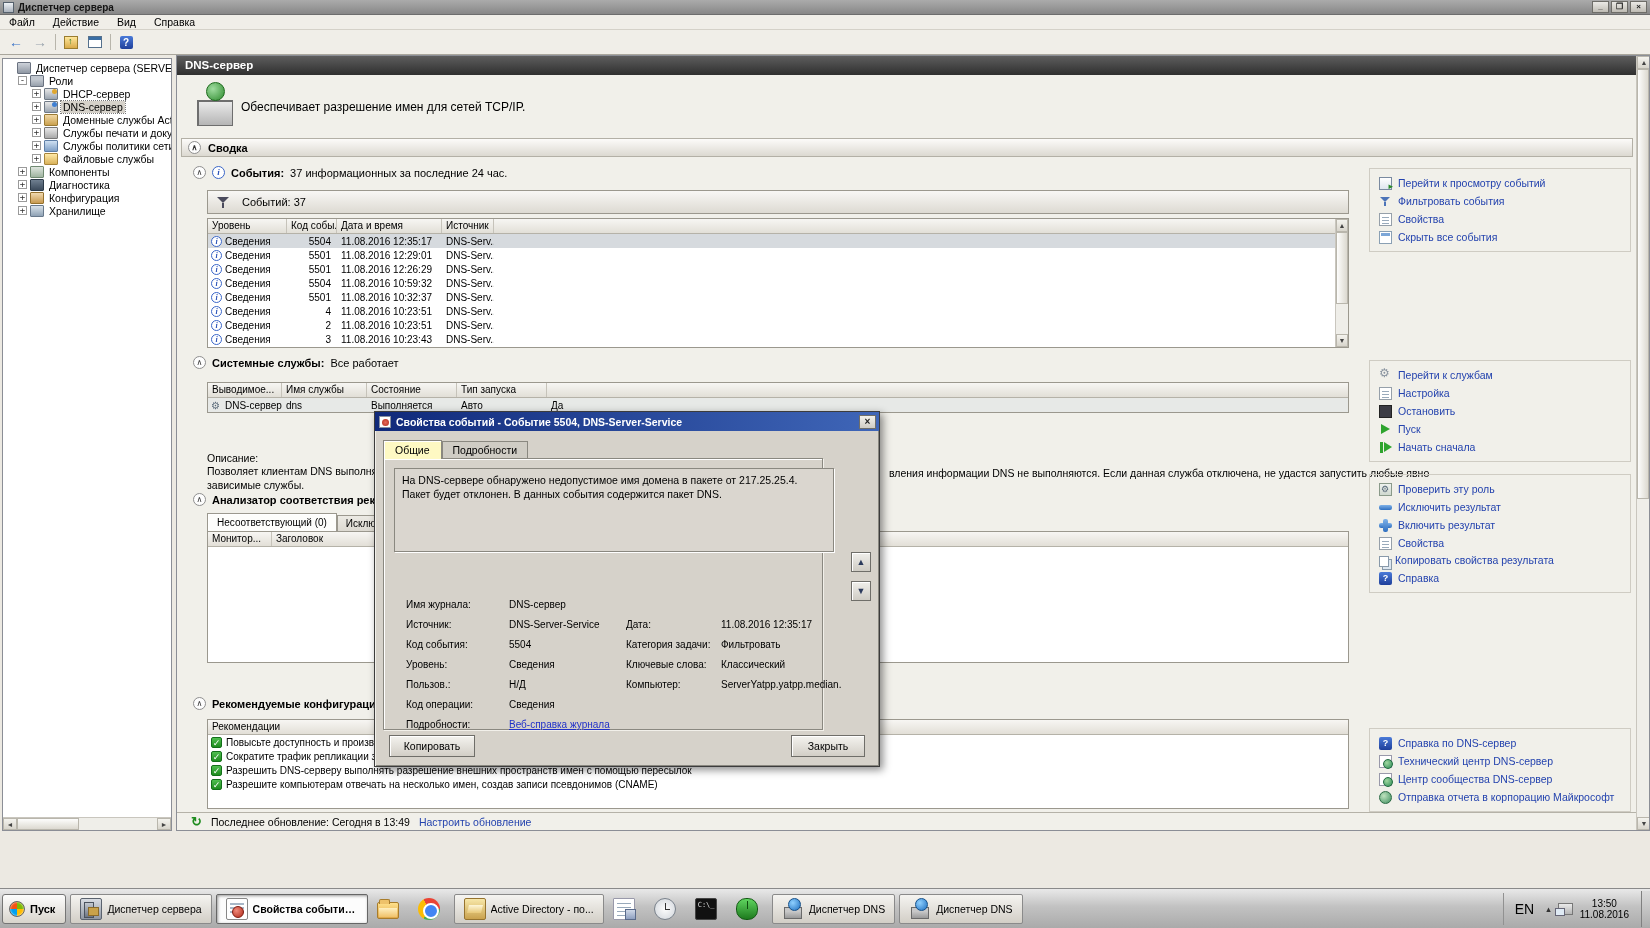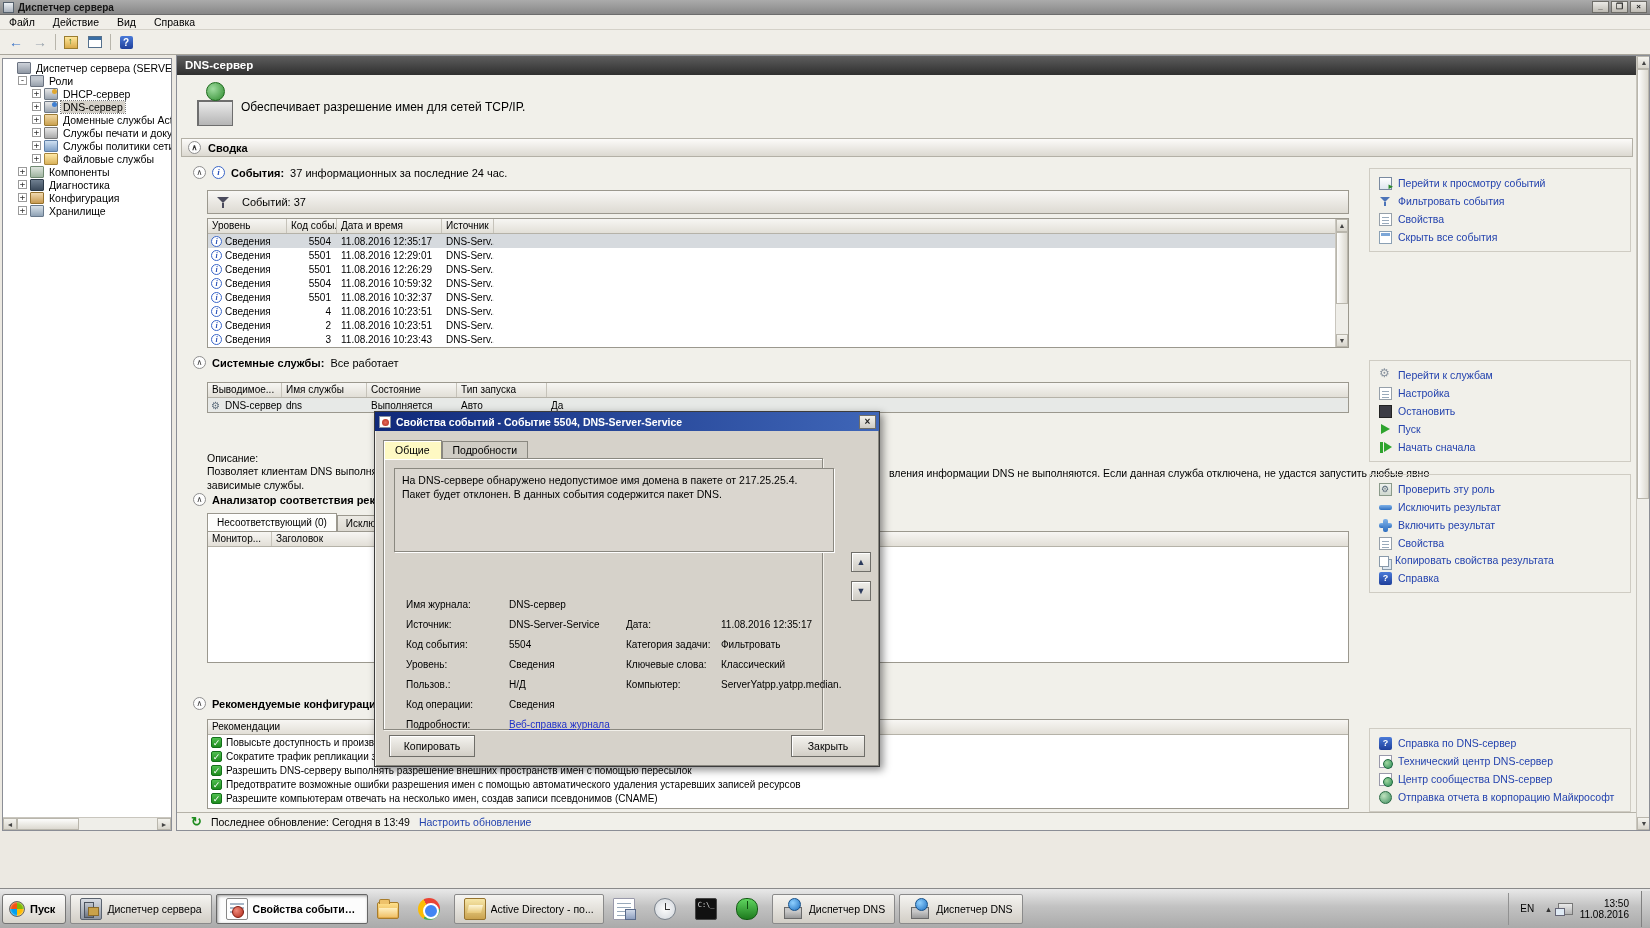--- a/index.html
+++ b/index.html
@@ -254,25 +254,25 @@
   .tbicon.clock-icon::after{content:"";position:absolute;left:10px;top:10px;width:5px;height:1px;background:#333}
   .tbicon.command-prompt-icon{background:#111;border:1px solid #444;border-radius:2px;color:#ddd}
   .tbicon.command-prompt-icon::before{content:"C:\\_";position:absolute;left:2px;top:2px;font-size:7px;font-family:"DejaVu Sans Mono",monospace}
   .tbicon.mouse-icon{border-radius:45%;background:linear-gradient(#5fd45f,#1e7a1e);border:1px solid #135a13}
   .tbicon.mouse-icon::before{content:"";position:absolute;left:10px;top:2px;width:1px;height:8px;background:#0f4f0f}
   .tbicon.dns-manager-icon::before{content:"";position:absolute;left:2px;bottom:1px;right:2px;height:10px;
     background:linear-gradient(#e0e0e0,#9a9a9a);border:1px solid #6a6a6a;box-shadow:inset 0 3px 0 #c8c8c8}
   .tbicon.dns-manager-icon::after{content:"";position:absolute;left:6px;top:0;width:11px;height:11px;border-radius:50%;
     background:radial-gradient(circle at 35% 35%,#8fd0ff,#1f6fc0);border:1px solid #14508a}
   .tray{margin-left:auto;display:flex;align-items:center;gap:7px;height:32px;padding:0 6px;border-left:1px solid #919191;flex:none}
-  .lang{font-size:10px;padding:2px 5px}
+  .lang{font-size:14px;padding:2px 5px}
   .tray-chev{font-size:9px;color:#333}
   .tray-net-icon{width:15px;height:12px;background:linear-gradient(#eaeaea,#b4b4b4);border:1px solid #777;position:relative}
   .tray-net-icon::after{content:"";position:absolute;left:-4px;bottom:-2px;width:8px;height:6px;background:#dfeaf4;border:1px solid #667}
-  .clockbox{text-align:right;font-size:10px;line-height:11px;padding-right:2px}
+  .clockbox{text-align:center;font-size:10px;line-height:11px;padding-right:2px}
   .showdesk{width:9px;height:36px;background:linear-gradient(#dcdcdc,#adadad);border-left:1px solid #808080;flex:none}
 </style>
 </head>
 <body>
 
 <div id="screen">
 
   <div class="titlebar">
     <span class="win-icon"></span>
     <span class="title">Диспетчер сервера</span>
@@ -593,24 +593,20 @@
             <div class="recrow">
               <span class="check-icon"></span>
               <span>Сократите трафик репликации зо</span>
             </div>
 
             <div class="recrow">
               <span class="check-icon"></span>
               <span>Разрешить DNS-серверу выполнять разрешение внешних пространств имен с помощью пересылок</span>
             </div>
 
-            <div class="recrow">
-              <span class="check-icon"></span>
-              <span>Предотвратите возможные ошибки разрешения имен с помощью автоматического удаления устаревших записей ресурсов</span>
-            </div>
 
             <div class="recrow">
               <span class="check-icon"></span>
               <span>Разрешите компьютерам отвечать на несколько имен, создав записи псевдонимов (CNAME)</span>
             </div>
           </div>
       </div>
 
       <div class="statusbar">
         <span class="refresh-icon"></span>

